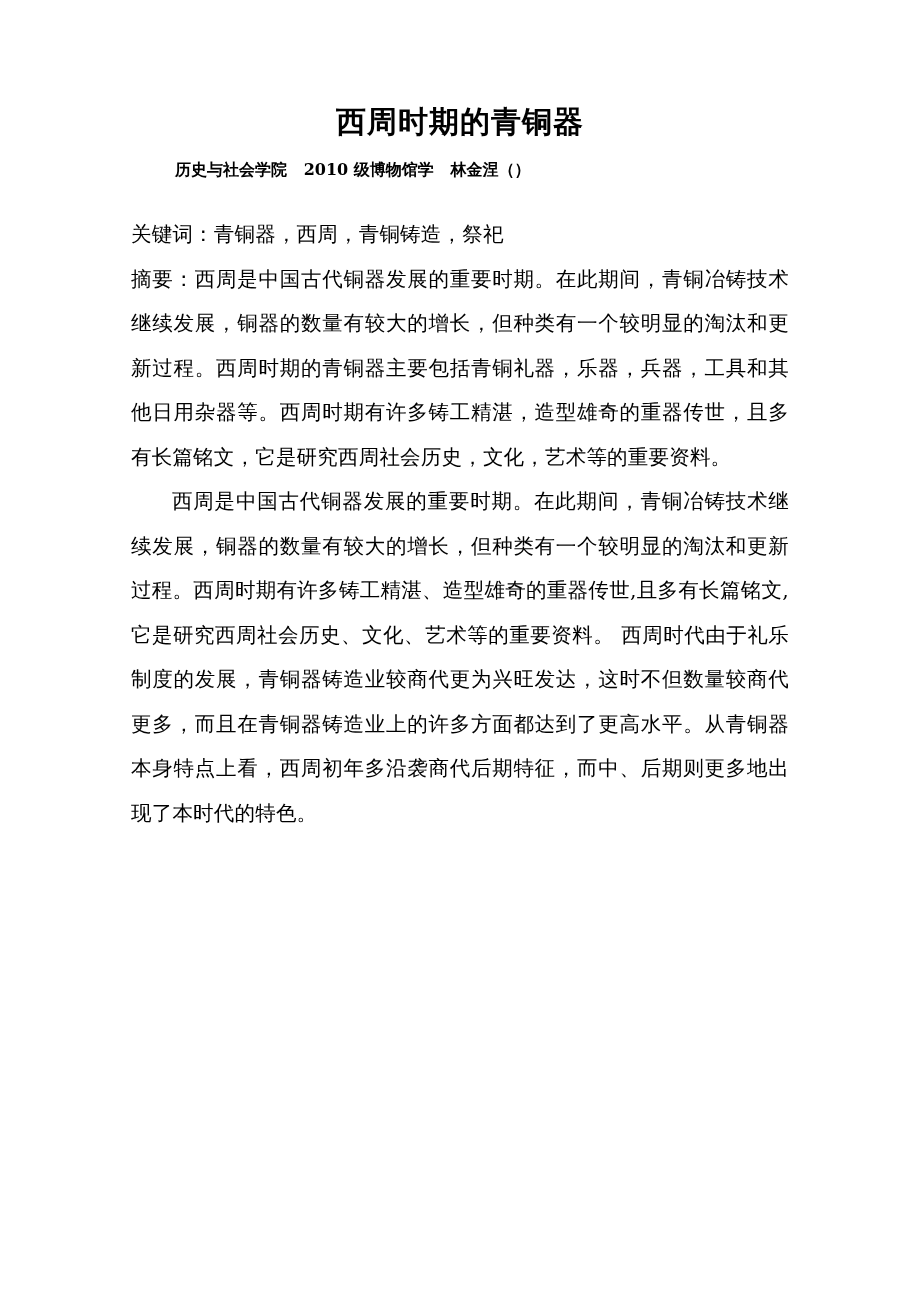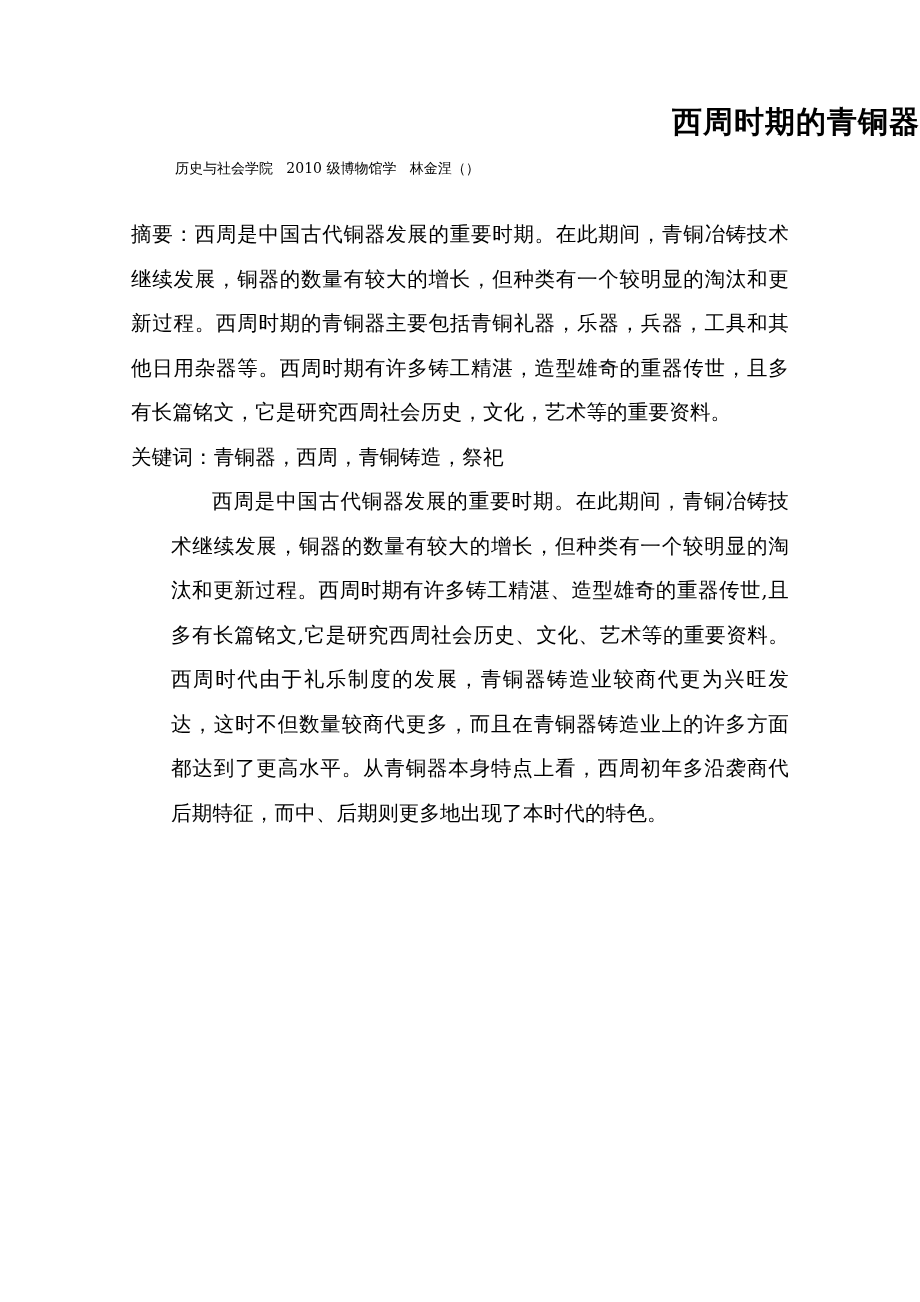--- a/index.html
+++ b/index.html
@@ -21,64 +21,64 @@
     box-sizing: border-box;
     padding: 0;
   }
   .doc-title {
     margin: 0;
     padding: 0;
     position: absolute;
     top: 102px;
     left: 0;
     width: 920px;
-    text-align: right;
+    text-align: center;
     font-size: 30px;
     font-weight: bold;
     letter-spacing: 1px;
     font-family: "DejaVu Sans", "Liberation Sans", sans-serif;
   }
   .byline {
     position: absolute;
     top: 160px;
     left: 175px;
-    font-size: 14px;
+    font-size: 16px;
     font-family: "DejaVu Serif", "Liberation Serif", serif;
     white-space: pre;
+    font-weight: bold;
   }
   .body-block {
     position: absolute;
     top: 212px;
     left: 131px;
     width: 658px;
   }
   .para {
     margin: 0 0 0 0;
     font-size: 20.5px;
     line-height: 44.5px;
     text-align: justify;
     text-justify: inter-ideograph;
     letter-spacing: 0.2px;
   }
   .para.indent {
     text-indent: 41px;
-    margin-left: 40px;
   }
   .para.noindent {
     text-indent: 0;
   }
 </style>
 </head>
 <body>
 
 <div class="page">
 
   <h1 class="doc-title">西周时期的青铜器</h1>
 
   <div class="byline">历史与社会学院   2010 级博物馆学   林金涅（）</div>
 
   <div class="body-block">
+    <p class="para noindent">关键词：青铜器，西周，青铜铸造，祭祀</p>
     <p class="para noindent">摘要：西周是中国古代铜器发展的重要时期。在此期间，青铜冶铸技术继续发展，铜器的数量有较大的增长，但种类有一个较明显的淘汰和更新过程。西周时期的青铜器主要包括青铜礼器，乐器，兵器，工具和其他日用杂器等。西周时期有许多铸工精湛，造型雄奇的重器传世，且多有长篇铭文，它是研究西周社会历史，文化，艺术等的重要资料。</p>
-    <p class="para noindent">关键词：青铜器，西周，青铜铸造，祭祀</p>
     <p class="para indent">西周是中国古代铜器发展的重要时期。在此期间，青铜冶铸技术继续发展，铜器的数量有较大的增长，但种类有一个较明显的淘汰和更新过程。西周时期有许多铸工精湛、造型雄奇的重器传世,且多有长篇铭文,它是研究西周社会历史、文化、艺术等的重要资料。 西周时代由于礼乐制度的发展，青铜器铸造业较商代更为兴旺发达，这时不但数量较商代更多，而且在青铜器铸造业上的许多方面都达到了更高水平。从青铜器本身特点上看，西周初年多沿袭商代后期特征，而中、后期则更多地出现了本时代的特色。</p>
   </div>
 
 </div>
 
 </body></html>

